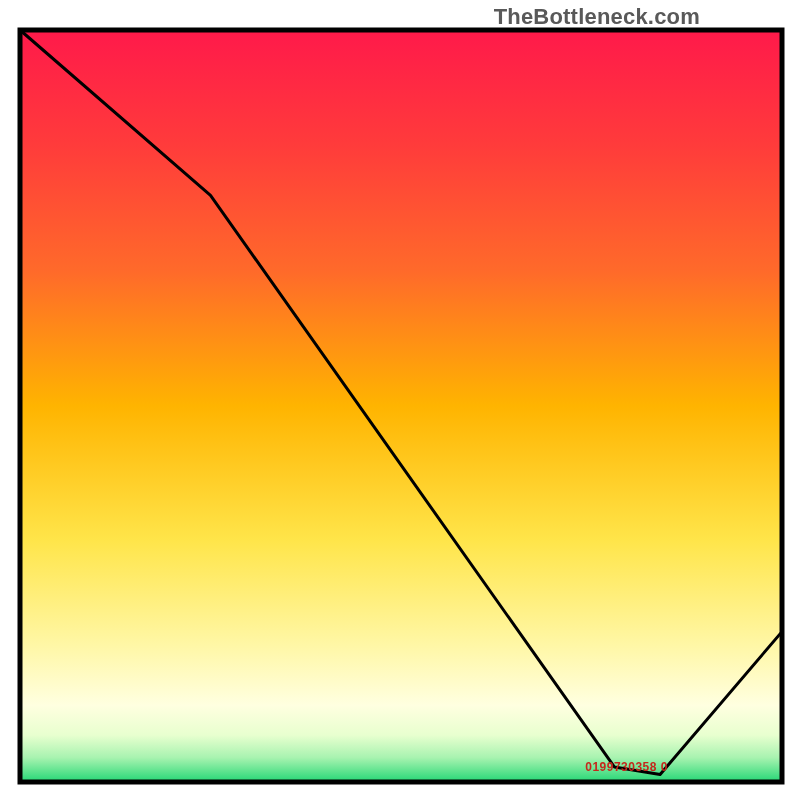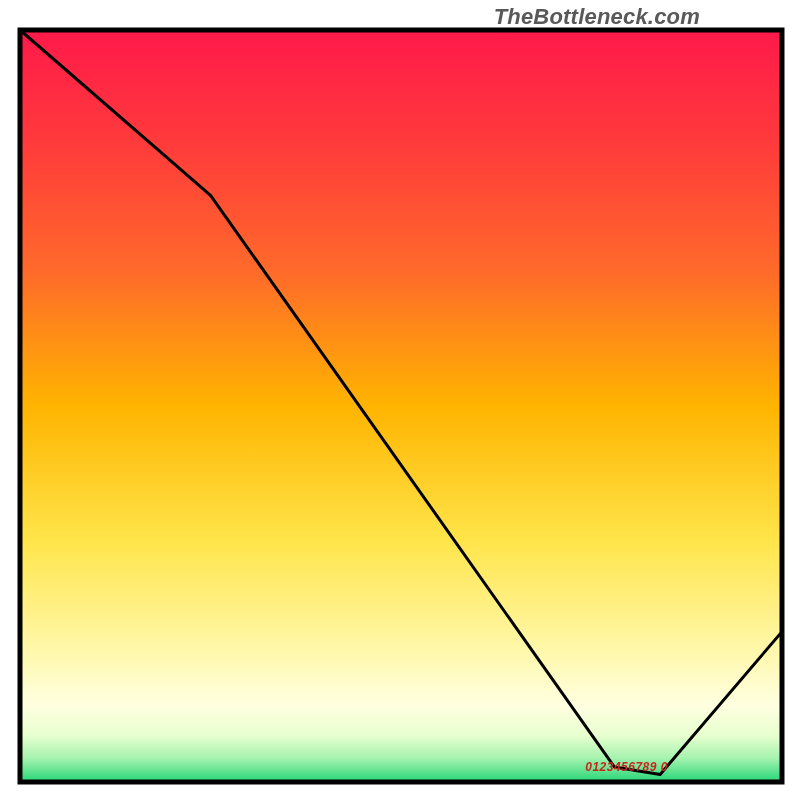--- a/index.html
+++ b/index.html
@@ -8,21 +8,20 @@
     width: 800px;
     height: 800px;
     background: #ffffff;
     font-family: Arial, Helvetica, sans-serif;
     overflow: hidden;
   }
   .stage {
     position: relative;
     width: 716px;
     height: 800px;
-    font-style: italic;
   }
   .watermark {
     position: absolute;
     top: 4px;
     right: 16px;
     font-size: 22px;
     font-weight: 700;
     color: #595959;
     letter-spacing: 0.2px;
   }
@@ -63,14 +62,14 @@
         </linearGradient>
     </defs>
 
     <rect id="grad-rect" fill="url(#bg-grad)" x="22" y="32" width="758" height="748"></rect>
 
     <rect id="frame-rect" fill="none" stroke="#000000" stroke-width="5" x="20" y="30" width="762" height="752"></rect>
 
     <path id="curve-path" fill="none" stroke="#000000" stroke-width="3" stroke-linejoin="round" stroke-linecap="round" d="M 20.0 30.0 L 210.5 195.4 L 614.4 767.0 L 660.1 774.5 L 782.0 631.6"></path>
   </svg>
 
-  <div id="zero-label" class="zero-label" style="left: 585.22px; top: 760px;">0123456789 0</div>
+  <div id="zero-label" class="zero-label" style="left: 585.22px; top: 760px;">0199730358 0</div>
 </div>
 
 </body></html>

